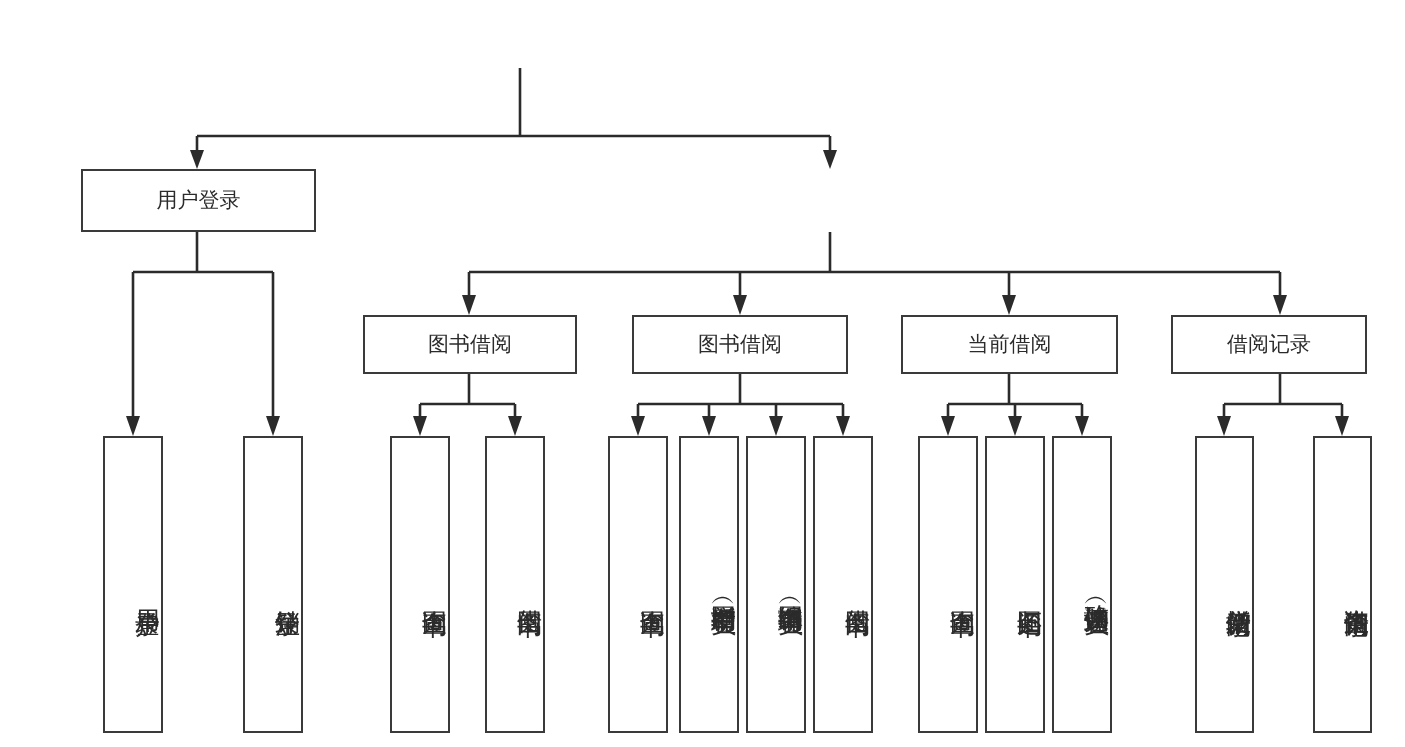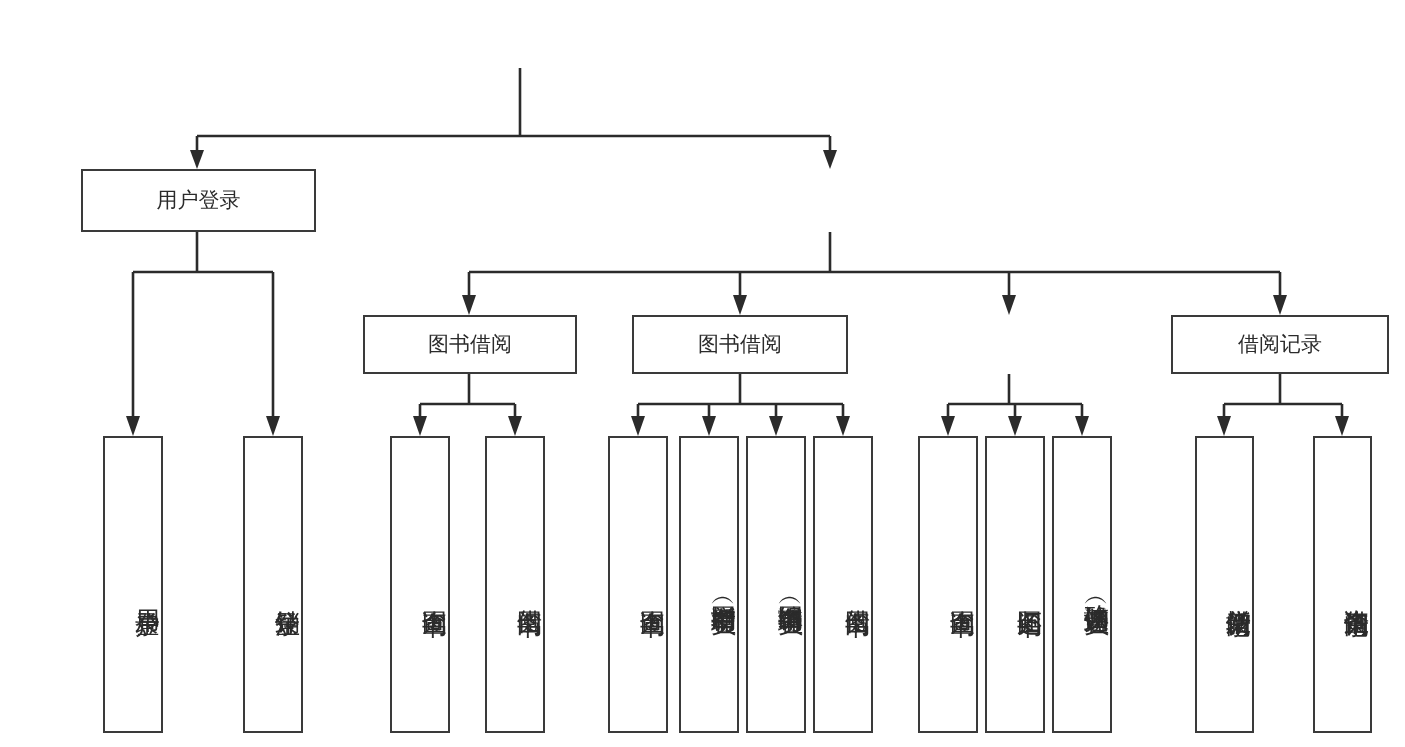--- a/index.html
+++ b/index.html
@@ -109,21 +109,22 @@
     <line x1="1342" y1="404" x2="1342" y2="424"></line>
     <polygon points="1224,436 1217,416 1231,416" fill="#2b2b2b" stroke="none"></polygon>
     <polygon points="1342,436 1335,416 1349,416" fill="#2b2b2b" stroke="none"></polygon>
   </svg>
 
 
   <div class="node h" style="left:81px;top:169px;width:235px;height:63px;">用户登录</div>
 
   <div class="node h" style="left:363px;top:315px;width:214px;height:59px;">图书借阅</div>
   <div class="node h" style="left:632px;top:315px;width:216px;height:59px;text-align:center;">图书借阅</div>
-  <div class="node h" style="left:1171px;top:315px;width:218px;height:59px;">借阅记录</div>
+  <div class="node h" style="left:901px;top:315px;width:217px;height:59px;">当前借阅</div>
+  <div class="node h" style="left:1171px;top:315px;width:196px;height:59px;">借阅记录</div>
 
   <div class="node v" style="left:103px;top:436px;width:60px;height:297px;">用户登录</div>
   <div class="node v" style="left:243px;top:436px;width:60px;height:297px;">注销登录</div>
 
   <div class="node v" style="left:390px;top:436px;width:60px;height:297px;">查询图书</div>
   <div class="node v" style="left:485px;top:436px;width:60px;height:297px;">借阅图书</div>
 
   <div class="node v" style="left:608px;top:436px;width:60px;height:297px;">查询图书</div>
   <div class="node v tall" style="left:679px;top:436px;width:60px;height:297px;">新增图书（管理员）</div>
   <div class="node v tall" style="left:746px;top:436px;width:60px;height:297px;">编辑图书（管理员）</div>

